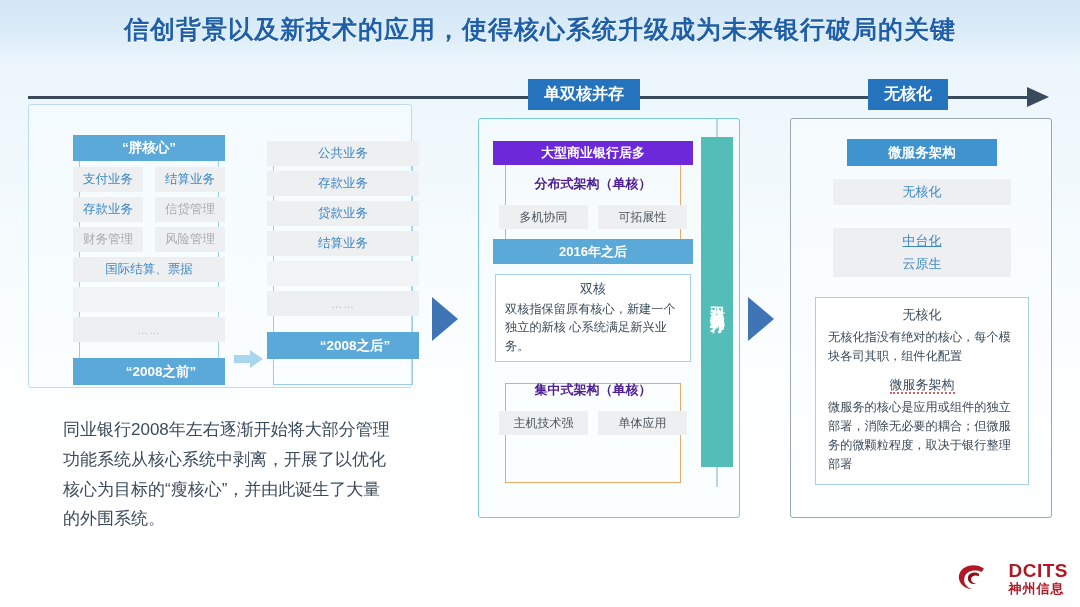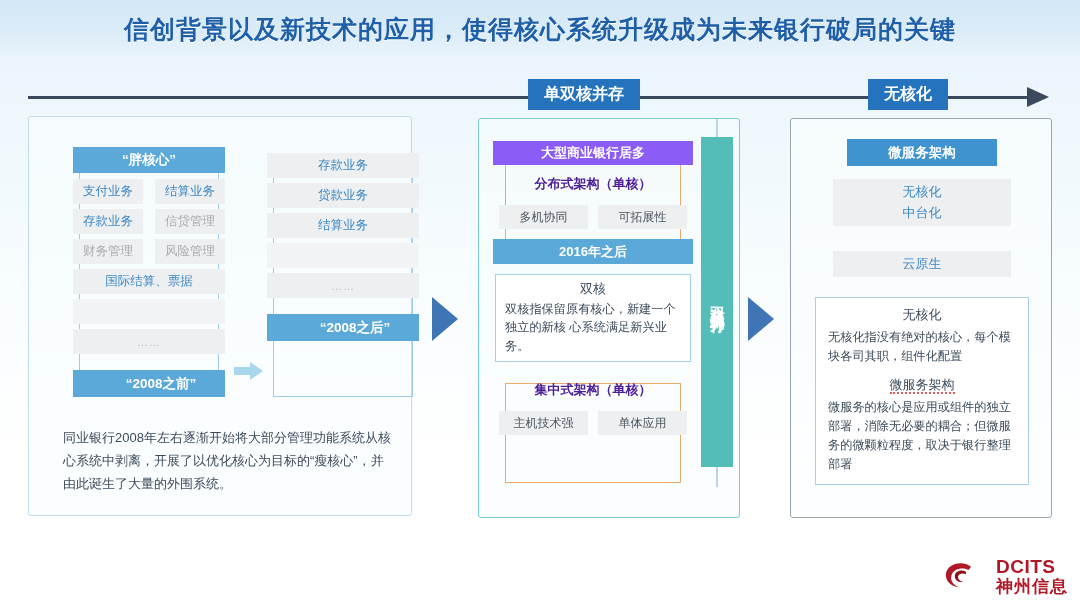--- a/index.html
+++ b/index.html
@@ -36,21 +36,21 @@
     font-size:16px; font-weight:bold; display:flex; align-items:center;
     justify-content:center; padding:0 16px; white-space:nowrap;
   }
   .tl-1 { left:126px; }
   .tl-2 { left:500px; }
   .tl-3 { left:840px; }
 
   
   .panel { position:absolute; border-radius:3px; }
   .panel-1 {
-    left:28px; top:116px; width:384px; height:400px;
+    left:28px; top:104px; width:384px; height:284px;
     border:1.5px solid #bfdcef; background:rgba(248,253,255,0.6);
   }
   .panel-2 {
     left:478px; top:118px; width:262px; height:400px;
     border:1.5px solid #79cdcf; background:rgba(247,254,254,0.55);
   }
   .panel-3 {
     left:790px; top:118px; width:262px; height:400px;
     border:1.5px solid #9aa6b2; background:rgba(250,253,255,0.6);
   }
@@ -90,31 +90,31 @@
     background:#5aa9d8; color:#fff; font-size:13.5px; font-weight:bold;
     display:flex; align-items:center; justify-content:center;padding-left:24px;
   }
   .col-a { left:44px; top:30px; }
   .col-b { left:238px; top:30px; }
 
   .mid-arrow { position:absolute; left:205px; top:243px; width:30px; height:22px; }
 
   .panel1-note {
     position:absolute; left:34px; top:310px; width:330px;
-    font-size:13px; line-height:1.75; color:#3b4a5b;
+    font-size:17px; line-height:1.75; color:#3b4a5b;
   }
 
   
   .ob { position:absolute; width:200px; }
   .ob .oframe {
     position:absolute; left:12px; top:12px; width:176px;
     border:1.3px solid #e8a96a;
   }
   .ob-head {
-    position:relative; z-index:3; width:200px; height:24px; background:#8b5cf6;
+    position:relative; z-index:3; width:200px; height:24px; background:#6d28d9;
     color:#fff; font-size:13px; font-weight:bold;
     display:flex; align-items:center; justify-content:center;
   }
   .ob-sub {
     position:relative; z-index:3; margin-top:10px; text-align:center;
     font-size:13px; color:#4c1d95; font-weight:bold;
   }
   .ob-pair { position:relative; z-index:3; display:flex; gap:10px; margin-top:12px; padding:0 6px; }
   .ob-pill {
     flex:1; height:24px; background:#eeeff1; display:flex; align-items:center;
@@ -157,40 +157,40 @@
     position:absolute; left:56px; top:20px; width:150px; height:27px;
     background:#3f94cf; color:#fff; font-size:13.5px; font-weight:bold;
     display:flex; align-items:center; justify-content:center;
   }
   .ms-pill {
     position:absolute; left:42px; width:178px; height:26px; background:#eeeff1;
     display:flex; align-items:center; justify-content:center;
     font-size:13px; color:#3d88c4;
   }
   .ms-p1 { top:60px; }
-  .ms-p2 { top:81px; }
+  .ms-p2 { top:109px;text-decoration:underline; }
   .ms-p3 { top:132px; }
 
   .nc-box {
     position:absolute; left:24px; top:178px; width:214px; height:188px;
     border:1.2px solid #a8cfe8; background:#ffffff; padding:8px 12px;
   }
   .nc-title { text-align:center; font-size:13px; color:#3a4a5a; margin-bottom:4px; }
   .nc-text { font-size:12.2px; line-height:1.55; color:#3a4a5a; }
   .nc-sub { text-align:center; font-size:13px; color:#3a4a5a; margin:10px 0 4px; position:relative; display:block;}
   .squig-u {
     border-bottom:2px dotted #e05c5c;
   }
 
   
   .logo { position:absolute; right:12px; bottom:12px; display:flex; align-items:center; gap:19px; }
   .logo-mark { width:34px; height:34px; }
   .logo-txt { display:flex; flex-direction:column; line-height:1; }
   .logo-en { font-size:19px; font-weight:bold; color:#b01826; letter-spacing:0.5px; }
-  .logo-cn { font-size:17px; font-weight:bold; color:#b01826; letter-spacing:1px; margin-top:2px;}
+  .logo-cn { font-size:13px; font-weight:bold; color:#b01826; letter-spacing:1px; margin-top:2px;}
 </style>
 </head>
 <body>
 
 <div class="title-band">
   <div class="title-text">信创背景以及新技术的应用，使得核心系统升级成为未来银行破局的关键</div>
 </div>
 
 <div class="timeline">
   <div class="timeline-line"></div>
@@ -230,20 +230,23 @@
     <div class="core-foot">“2008之前”</div>
   </div>
 
   <svg class="mid-arrow" viewBox="0 0 30 22">
     <path d="M0 7 L16 7 L16 2 L29 11 L16 20 L16 15 L0 15 Z" fill="#a9d6ef"></path>
   </svg>
 
   <div class="core-col col-b">
     <div class="frame"></div>
     <div class="core-rows">
+      <div class="core-row">
+        <div class="core-cell">公共业务</div>
+      </div>
       <div class="core-row">
         <div class="core-cell">存款业务</div>
       </div>
       <div class="core-row">
         <div class="core-cell">贷款业务</div>
       </div>
       <div class="core-row">
         <div class="core-cell">结算业务</div>
       </div>
       <div class="core-row">

